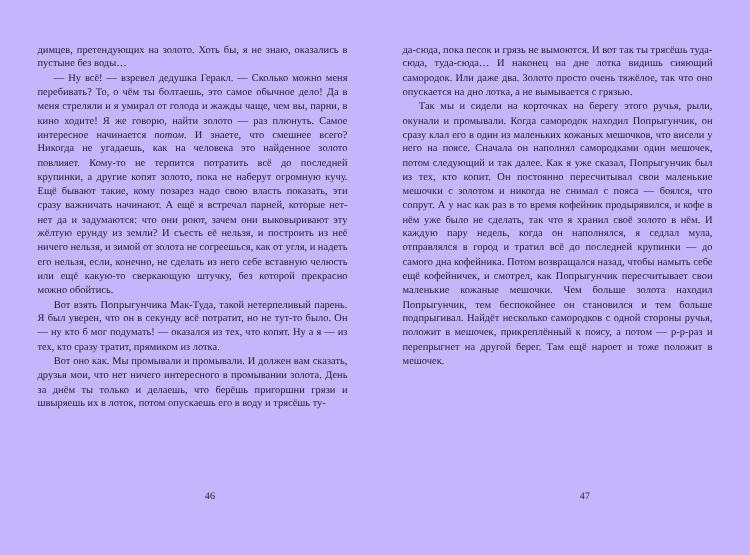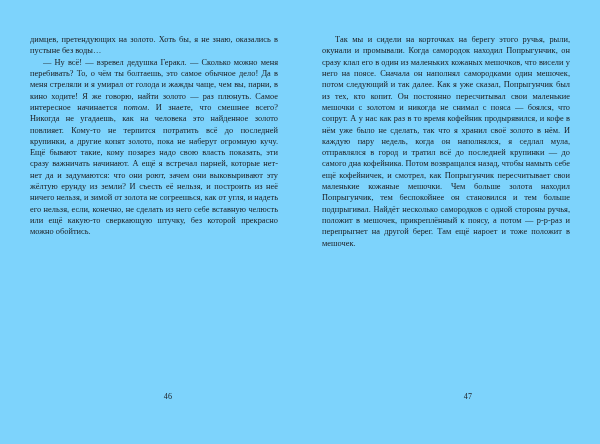--- a/index.html
+++ b/index.html
@@ -13,21 +13,21 @@
     height: 444px;
     font-family: "Liberation Serif", "DejaVu Serif", serif;
     color: #1b1b1f;
     overflow: hidden;
   }
   #spread {
     position: relative;
     width: 600px;
     height: 444px;
     display: flex;
-    background: #7dd3fc;
+    background: #c4b5fd;
   }
   .page {
     position: relative;
     width: 300px;
     height: 444px;
     box-sizing: border-box;
     display: flex;
     flex-direction: column;
   }
   .page-left {
@@ -73,24 +73,27 @@
 </style>
 </head>
 <body>
 
 <div id="spread">
 
   <div class="page page-left">
     <div class="text-block">
       <p class="para cont">димцев, претендующих на золото. Хоть бы, я не знаю, оказались в пустыне без воды…</p>
       <p class="para indent"><span>— Ну всё! — взревел дедушка Геракл. — Сколько можно меня перебивать? То, о чём ты болтаешь, это самое обычное дело! Да в меня стреляли и я умирал от голода и жажды чаще, чем вы, парни, в кино ходите! Я же говорю, найти золото — раз плюнуть. Самое интересное начинается </span><em class="ital">потом</em><span>. И знаете, что смешнее всего? Никогда не угадаешь, как на человека это найденное золото повлияет. Кому-то не терпится потратить всё до последней крупинки, а другие копят золото, пока не наберут огромную кучу. Ещё бывают такие, кому позарез надо свою власть показать, эти сразу важничать начинают. А ещё я встречал парней, которые нет-нет да и задумаются: что они роют, зачем они выковыривают эту жёлтую ерунду из земли? И съесть её нельзя, и построить из неё ничего нельзя, и зимой от золота не согреешься, как от угля, и надеть его нельзя, если, конечно, не сделать из него себе вставную челюсть или ещё какую-то сверкающую штучку, без которой прекрасно можно обойтись.</span></p>
+      <p class="para indent">Вот взять Попрыгунчика Мак-Туда, такой нетерпеливый парень. Я был уверен, что он в секунду всё потратит, но не тут-то было. Он — ну кто б мог подумать! — оказался из тех, что копят. Ну а я — из тех, кто сразу тратит, прямиком из лотка.</p>
+      <p class="para indent">Вот оно как. Мы промывали и промывали. И должен вам сказать, друзья мои, что нет ничего интересного в промывании золота. День за днём ты только и делаешь, что берёшь пригоршни грязи и швыряешь их в лоток, потом опускаешь его в воду и трясёшь ту-</p>
     </div>
     <div class="folio">46</div>
   </div>
 
   <div class="page page-right">
     <div class="text-block">
+      <p class="para cont">да-сюда, пока песок и грязь не вымоются. И вот так ты трясёшь туда-сюда, туда-сюда… И наконец на дне лотка видишь сияющий самородок. Или даже два. Золото просто очень тяжёлое, так что оно опускается на дно лотка, а не вымывается с грязью.</p>
       <p class="para indent">Так мы и сидели на корточках на берегу этого ручья, рыли, окунали и промывали. Когда самородок находил Попрыгунчик, он сразу клал его в один из маленьких кожаных мешочков, что висели у него на поясе. Сначала он наполнял самородками один мешочек, потом следующий и так далее. Как я уже сказал, Попрыгунчик был из тех, кто копит. Он постоянно пересчитывал свои маленькие мешочки с золотом и никогда не снимал с пояса — боялся, что сопрут. А у нас как раз в то время кофейник продырявился, и кофе в нём уже было не сделать, так что я хранил своё золото в нём. И каждую пару недель, когда он наполнялся, я седлал мула, отправлялся в город и тратил всё до последней крупинки — до самого дна кофейника. Потом возвращался назад, чтобы намыть себе ещё кофейничек, и смотрел, как Попрыгунчик пересчитывает свои маленькие кожаные мешочки. Чем больше золота находил Попрыгунчик, тем беспокойнее он становился и тем больше подпрыгивал. Найдёт несколько самородков с одной стороны ручья, положит в мешочек, прикреплённый к поясу, а потом — р-р-раз и перепрыгнет на другой берег. Там ещё нароет и тоже положит в мешочек.</p>
     </div>
     <div class="folio">47</div>
   </div>
 
 </div>
 
 </body></html>

